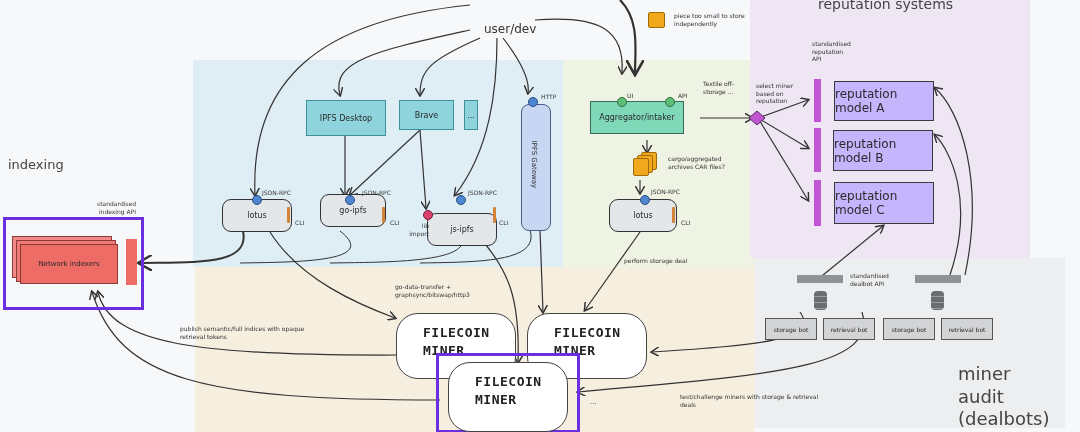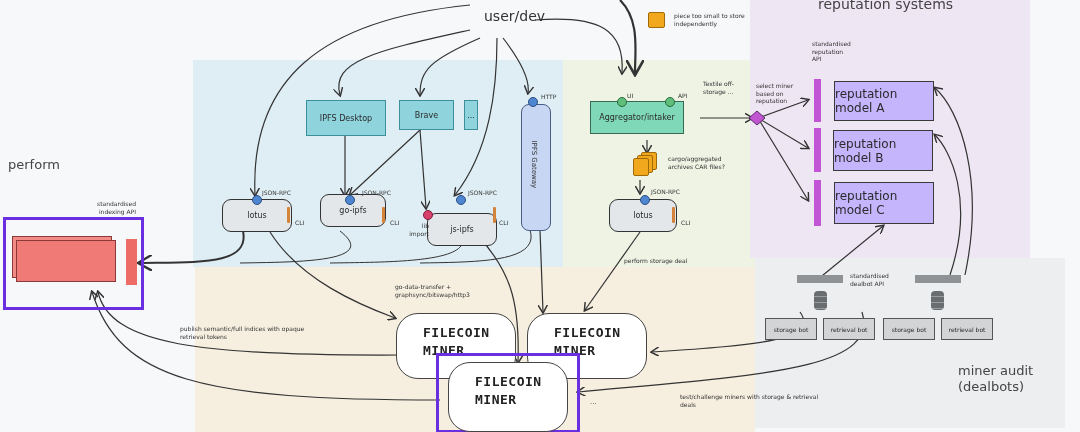--- a/index.html
+++ b/index.html
@@ -26,23 +26,23 @@
 </style>
 </head>
 <body>
 
 <div class="region" style="left:193px;top:60px;width:370px;height:207px;background:#dfeef4;"></div>
 <div class="region" style="left:563px;top:60px;width:200px;height:207px;background:#eef3e4;"></div>
 <div class="region" style="left:750px;top:0px;width:280px;height:258px;background:#efe6f4;"></div>
 <div class="region" style="left:195px;top:267px;width:560px;height:165px;background:#f6efe0;"></div>
 <div class="region" style="left:755px;top:258px;width:310px;height:170px;background:#eceeef;"></div>
 
-<div class="t" style="left:8px;top:157px;font-size:13px;color:#444;">perform</div>
+<div class="t" style="left:8px;top:157px;font-size:13px;color:#444;">indexing</div>
 <div class="t" style="left:818px;top:-4px;font-size:14px;color:#444;">reputation systems</div>
-<div class="t" style="left:958px;top:363px;font-size:13px;color:#444;line-height:1.25;white-space:normal;width:100px;">miner audit (dealbots)</div>
+<div class="t" style="left:958px;top:363px;font-size:18px;color:#444;line-height:1.25;white-space:normal;width:100px;">miner audit (dealbots)</div>
 
 <svg class="arrows" width="1080" height="432">
   <defs>
     <marker id="ah" markerWidth="8" markerHeight="8" refX="6" refY="4" orient="auto">
       <path d="M0,0 L7,4 L0,8" fill="none" stroke="#333" stroke-width="1.2"></path>
     </marker>
   </defs>
   <g fill="none" stroke="#333" stroke-width="1.2">
     <path d="M470,5 C320,20 250,80 255,195" marker-end="url(#ah)"></path>
     <path d="M470,30 C380,50 330,60 340,95" marker-end="url(#ah)"></path>
@@ -72,21 +72,21 @@
     <path d="M440,400 C200,400 120,380 92,292" marker-end="url(#ah)"></path>
     <path d="M800,312 C820,340 760,345 652,352" marker-end="url(#ah)"></path>
     <path d="M862,312 C880,370 760,375 578,392" marker-end="url(#ah)"></path>
     <path d="M817,280 L883,226" marker-end="url(#ah)"></path>
     <path d="M950,275 C975,200 950,150 935,135" marker-end="url(#ah)"></path>
     <path d="M965,275 C985,180 960,110 935,88" marker-end="url(#ah)"></path>
   </g>
   <polygon points="757,111 765,118 757,125 749,118" fill="#c154d0" stroke="#5a2a66" stroke-width="1"></polygon>
 </svg>
 
-<div class="t" style="left:484px;top:8px;font-size:14px;">user/dev</div>
+<div class="t" style="left:484px;top:22px;font-size:12px;">user/dev</div>
 <div class="abs" style="left:648px;top:12px;width:15px;height:14px;background:#f2a81c;border:1px solid #a16a08;border-radius:2px;"></div>
 <div class="t" style="left:674px;top:12px;width:90px;white-space:normal;font-size:6px;">piece too small to store independently</div>
 
 <div class="box cyan" style="left:306px;top:100px;width:80px;height:36px;">IPFS Desktop</div>
 <div class="box cyan" style="left:399px;top:100px;width:55px;height:30px;text-align:right;">Brave</div>
 <div class="box cyan" style="left:464px;top:100px;width:14px;height:30px;">...</div>
 
 <div class="abs" style="left:521px;top:104px;width:28px;height:125px;background:#c7d6f2;border:1.3px solid #4a5c88;border-radius:8px;"></div>
 <div class="t" style="left:484px;top:160px;font-size:7px;transform:rotate(90deg);width:100px;text-align:center;">IPFS Gateway</div>
 <div class="dot" style="left:528px;top:97px;"></div>
@@ -140,20 +140,21 @@
 <div class="abs" style="left:814px;top:180px;width:7px;height:46px;background:#c255d6;"></div>
 <div class="box rep" style="left:834px;top:81px;width:100px;height:40px;">reputation model A</div>
 <div class="box rep" style="left:833px;top:130px;width:100px;height:41px;">reputation model B</div>
 <div class="box rep" style="left:834px;top:182px;width:100px;height:42px;">reputation model C</div>
 
 <div class="t tiny" style="left:80px;top:200px;width:56px;white-space:normal;text-align:right;">standardised indexing API</div>
 <div class="abs" style="left:3px;top:217px;width:141px;height:93px;border:3px solid #6a2fe0;box-sizing:border-box;"></div>
 <div class="abs" style="left:12px;top:236px;width:110px;height:50px;">
   <div class="abs" style="left:0;top:0;width:98px;height:40px;background:#f28a85;border:1px solid #8a3a38;"></div>
   <div class="abs" style="left:4px;top:4px;width:98px;height:40px;background:#f07a75;border:1px solid #8a3a38;"></div>
+  <div class="box" style="left:8px;top:8px;width:98px;height:40px;background:#ee6c66;border:1px solid #8a3a38;font-size:7px;">Network indexers</div>
 </div>
 <div class="abs" style="left:126px;top:239px;width:11px;height:46px;background:#ee6c66;"></div>
 <div class="t tiny" style="left:180px;top:325px;width:130px;white-space:normal;">publish semantic/full indices with opaque retrieval tokens</div>
 
 <div class="t tiny" style="left:395px;top:283px;width:110px;white-space:normal;">go-data-transfer + graphsync/bitswap/http3</div>
 <div class="cloud" style="left:396px;top:313px;width:120px;height:66px;white-space:normal;">FILECOIN MINER</div>
 <div class="cloud" style="left:527px;top:313px;width:120px;height:66px;white-space:normal;">FILECOIN MINER</div>
 <div class="abs" style="left:436px;top:353px;width:144px;height:80px;border:3px solid #6a2fe0;box-sizing:border-box;"></div>
 <div class="cloud" style="left:448px;top:362px;width:120px;height:70px;white-space:normal;">FILECOIN MINER</div>
 <div class="t" style="left:590px;top:398px;">...</div>

